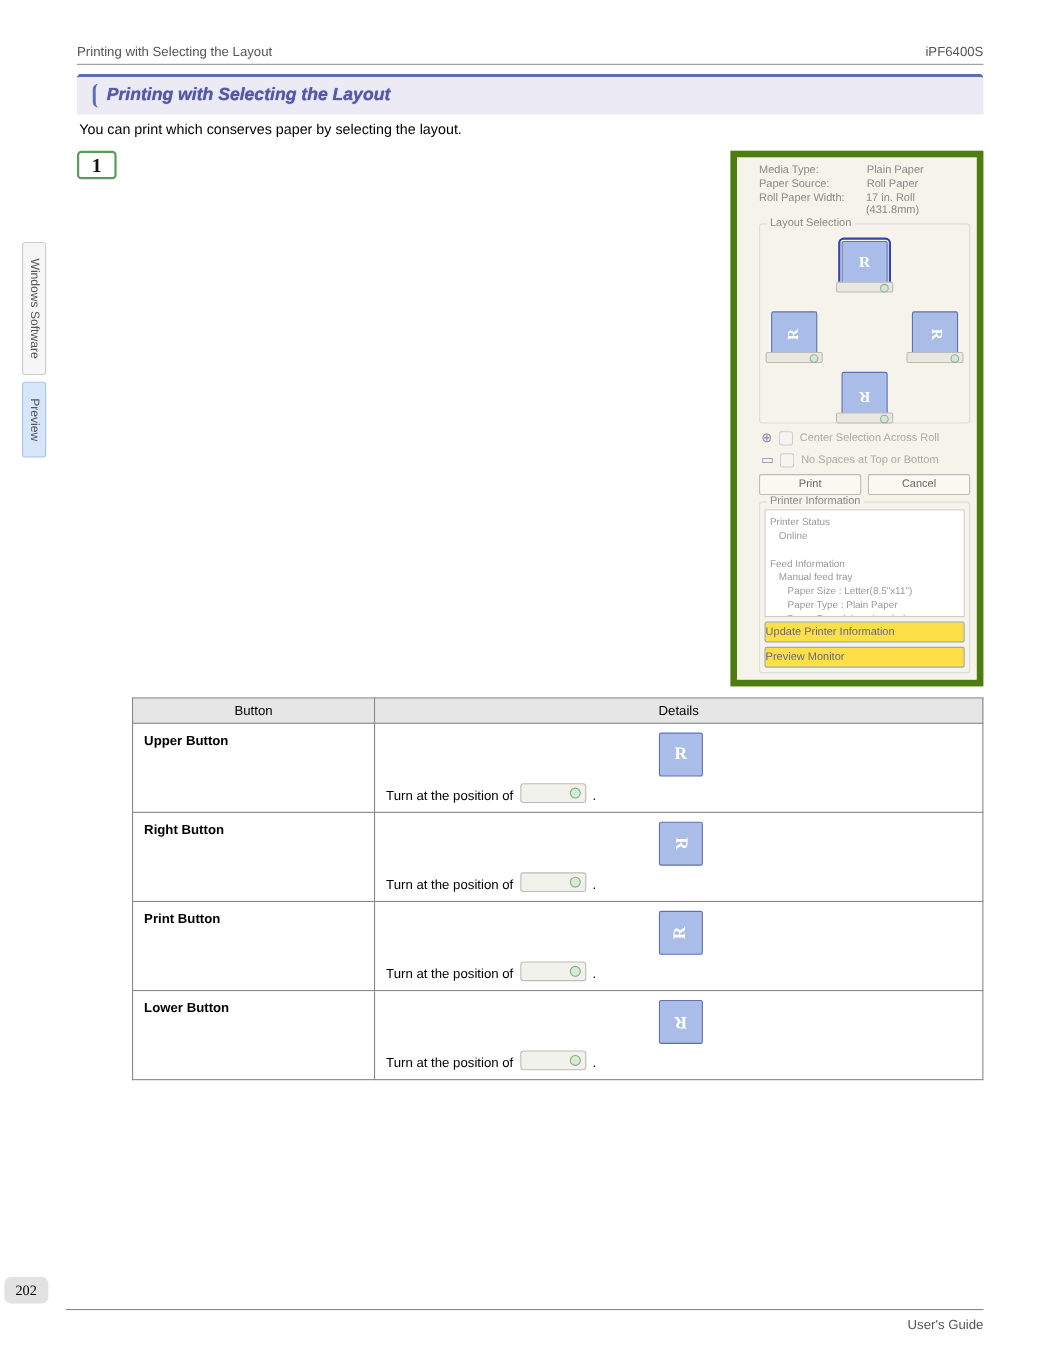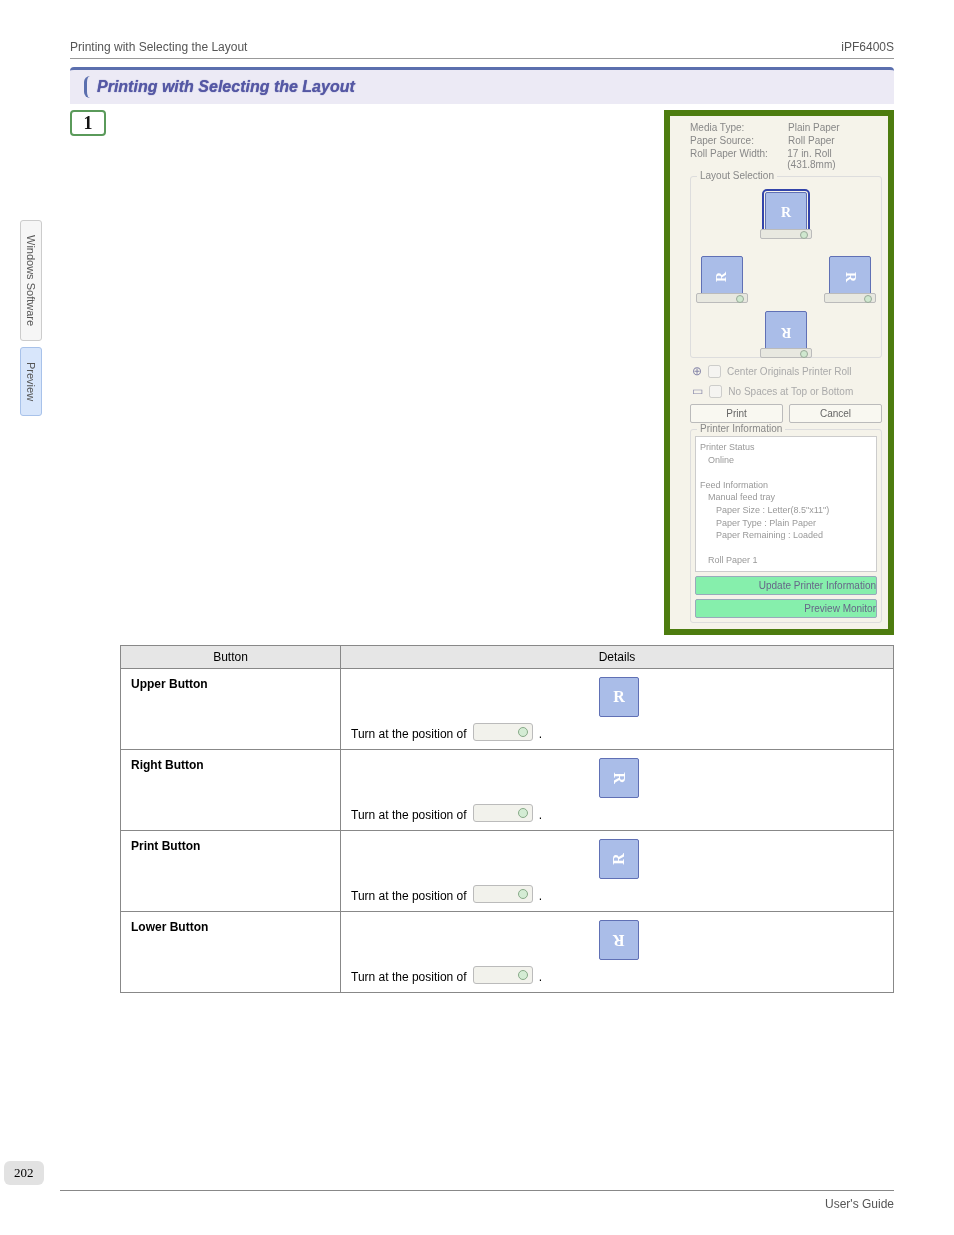--- a/index.html
+++ b/index.html
@@ -30,22 +30,22 @@
   .roll-base::after { content:''; position:absolute; right:3px; width:6px; height:6px; top:1px; border:1px solid #9a9; border-radius:50%; background:#cfe8cf; }
   .up0 { transform: rotate(0deg); }
   .up90 { transform: rotate(90deg); }
   .up180 { transform: rotate(180deg); }
   .up270 { transform: rotate(270deg); }
 
   .chk-row { display:flex; align-items:center; gap:6px; margin:6px 2px; color:#aaa; }
   .chk-row .glyph { font-size:12px; color:#88a; }
   .dlg-buttons { display:flex; gap:6px; margin:6px 0; }
   .dlg-buttons .btn { flex:1; border:1px solid #bbb; background:#f9f8f1; text-align:center; padding:3px 0; border-radius:2px; font-size:10px; color:#666; }
-  .status-box { border:1px solid #ccc; background:#fff; height:136px; padding:4px; font-size:9px; color:#999; overflow:hidden; line-height:1.4; }
-  .long-btn { border:1px solid #9ab; color:#668; background:#86efac; text-align:right; padding:3px 0; margin-top:4px; border-radius:2px; font-size:10px; }
+  .status-box { border:1px solid #ccc; background:#fff; height:98px; padding:4px; font-size:9px; color:#999; overflow:hidden; line-height:1.4; }
+  .long-btn { border:1px solid #9ab; color:#668; background:#fde047; text-align:left; padding:3px 0; margin-top:4px; border-radius:2px; font-size:10px; }
 
   
   .detail-table { width: 100%; border-collapse: collapse; margin-top: 4px; font-size: 12px; }
   .detail-table th { background: #e6e6e6; border: 1px solid #888; padding: 4px 8px; font-weight: normal; text-align: center; }
   .detail-table td { border: 1px solid #888; padding: 8px 10px; vertical-align: top; }
   .detail-table td.btn-col { width: 220px; font-weight: bold; }
   .cell-content { display: flex; align-items: flex-end; gap: 6px; }
   .mini-card { width: 40px; height: 40px; background: #aabde8; border: 1px solid #6070b5; border-radius: 2px; display:flex; align-items:center; justify-content:center; color:#fff; font-family: Georgia, serif; font-weight:bold; font-size:16px; margin: 0 auto; }
   .mini-roll { width: 60px; height: 18px; border: 1px solid #bbb; border-radius: 3px; background: #f2f2ec; position: relative; align-self: flex-end; }
   .mini-roll::after { content:''; position:absolute; right:4px; top:3px; width:8px; height:8px; border:1px solid #8a8; border-radius:50%; background:#d4ecd4; }
@@ -66,20 +66,21 @@
 
   <div class="top-bar">
     <span>Printing with Selecting the Layout</span>
     <span>iPF6400S</span>
   </div>
 
   <div class="title-bar">
     <span class="inner-title">Printing with Selecting the Layout</span>
   </div>
 
+  <p class="intro">You can print which conserves paper by selecting the layout.</p>
 
   <div class="step-row">
     <div class="step-num">1</div>
 
     <div class="dialog">
       <div class="dlg-info-row">
           <span class="lbl">Media Type:</span>
           <span>Plain Paper</span>
         </div>
       <div class="dlg-info-row">
@@ -114,21 +115,21 @@
           <div class="layout-btn">
               <span class="up180">R</span>
               <div class="roll-base"></div>
             </div>
         </div>
       </div>
 
       <div class="chk-row">
           <span class="glyph">⊕</span>
           <input type="checkbox" disabled="" style="">
-          <span>Center Originals Printer Roll</span>
+          <span>Center Selection Across Roll</span>
         </div>
       <div class="chk-row">
           <span class="glyph">▭</span>
           <input type="checkbox" disabled="" style="">
           <span>No Spaces at Top or Bottom</span>
         </div>
 
       <div class="dlg-buttons">
         <div class="btn">Print</div>
         <div class="btn">Cancel</div>

